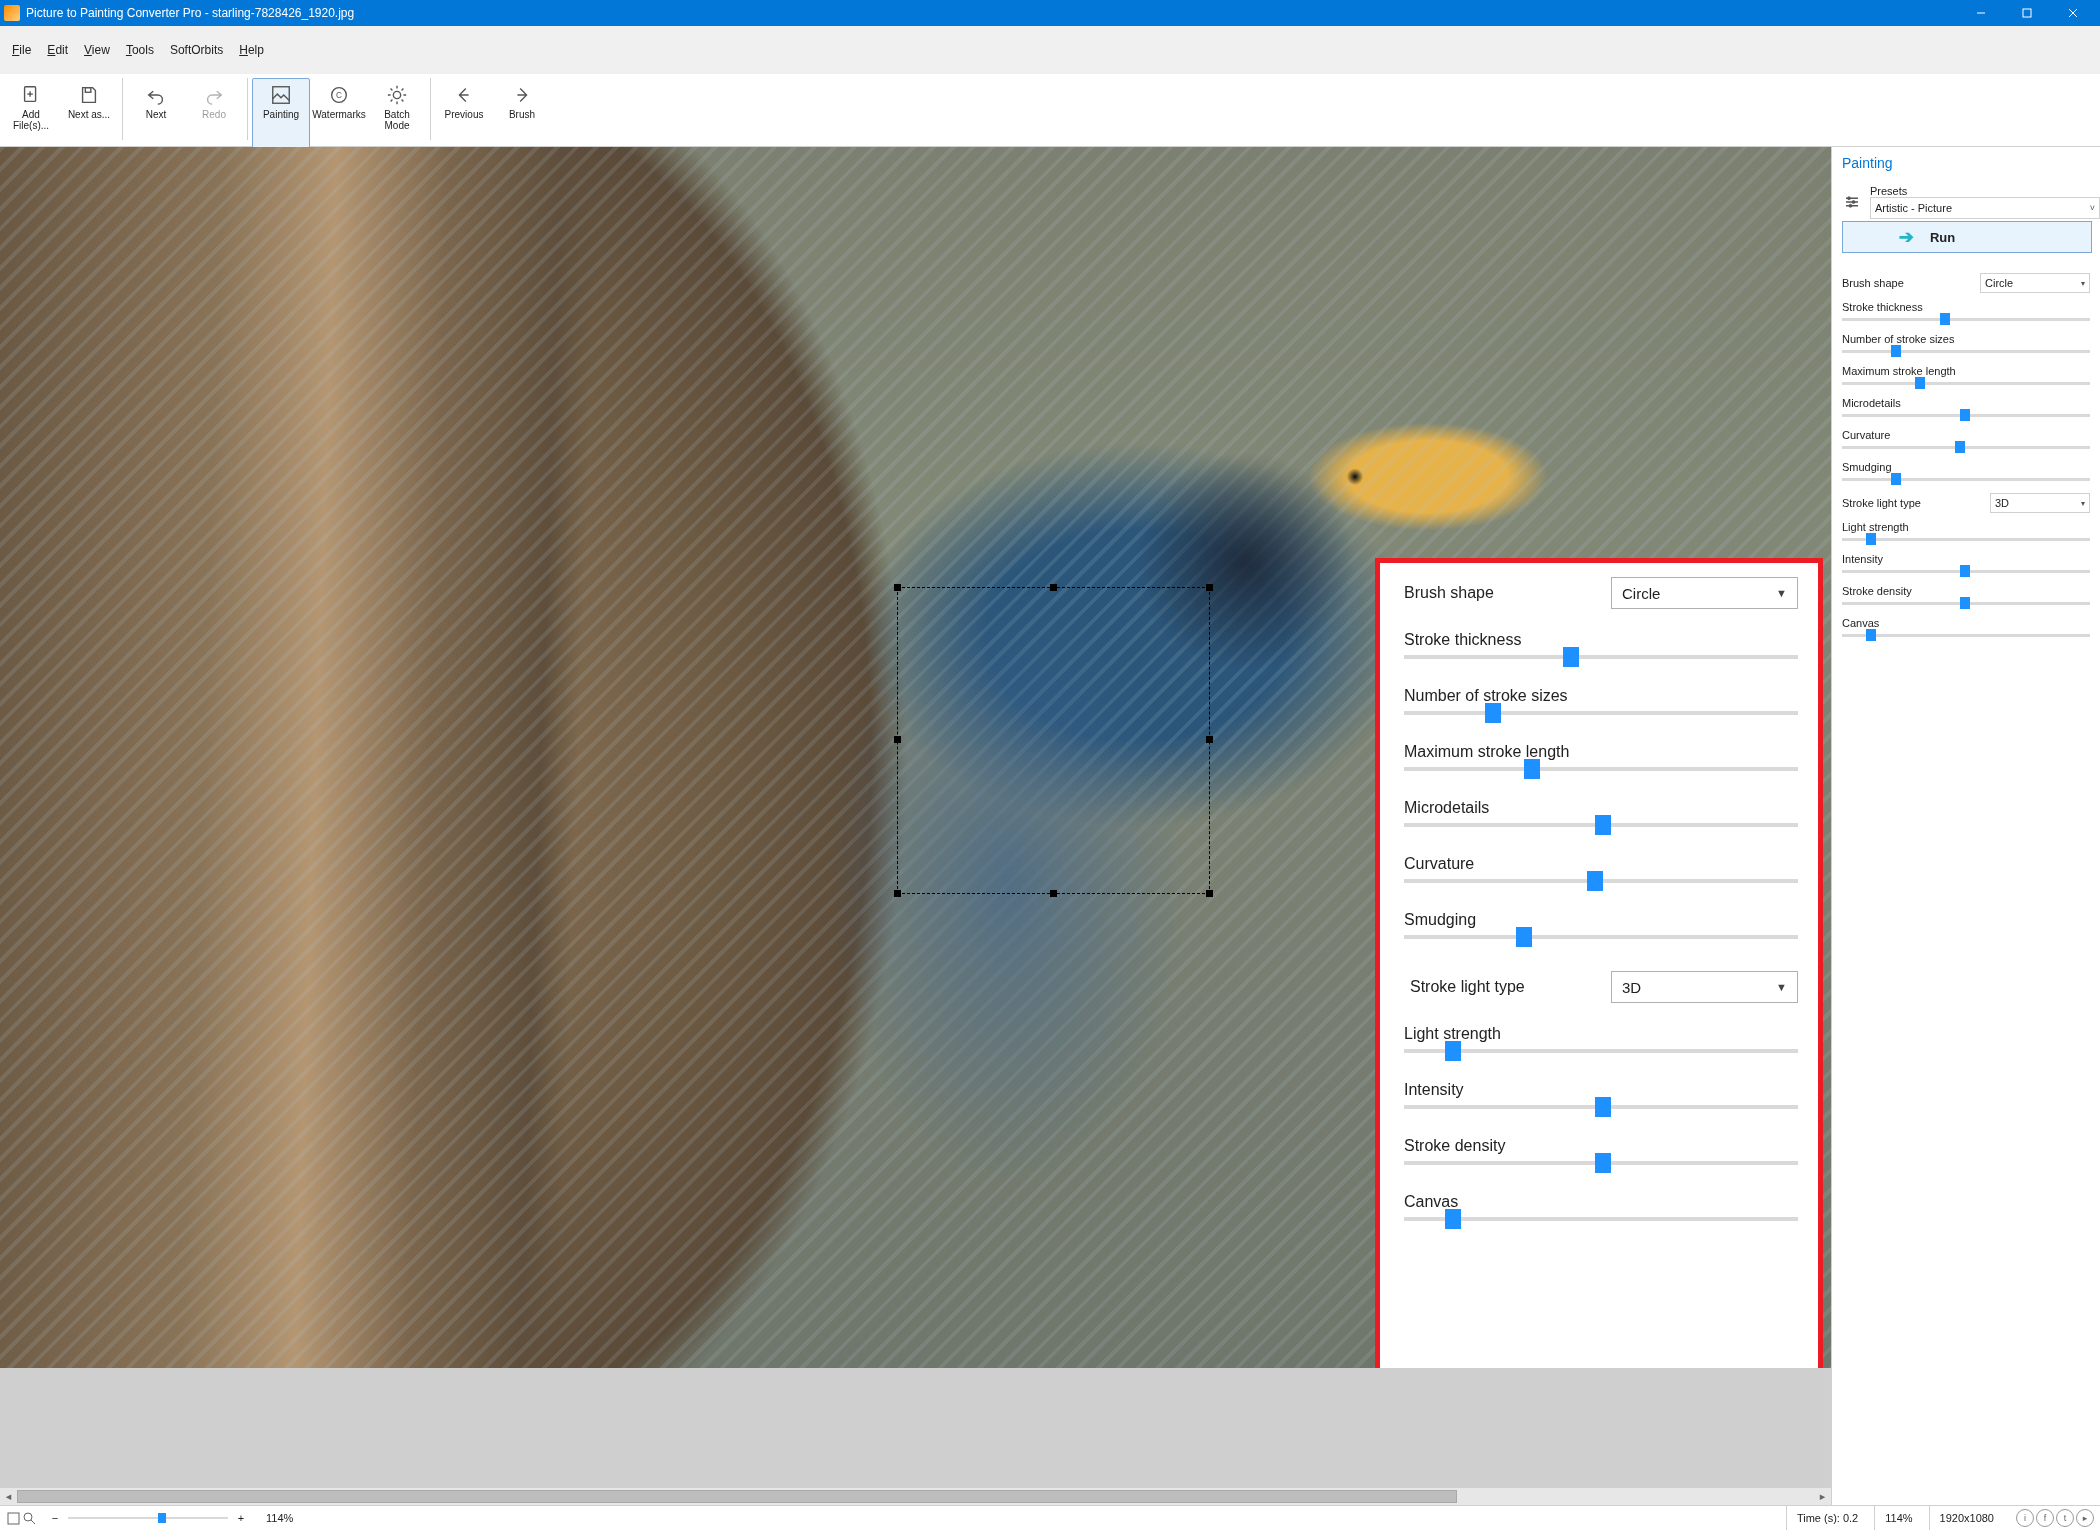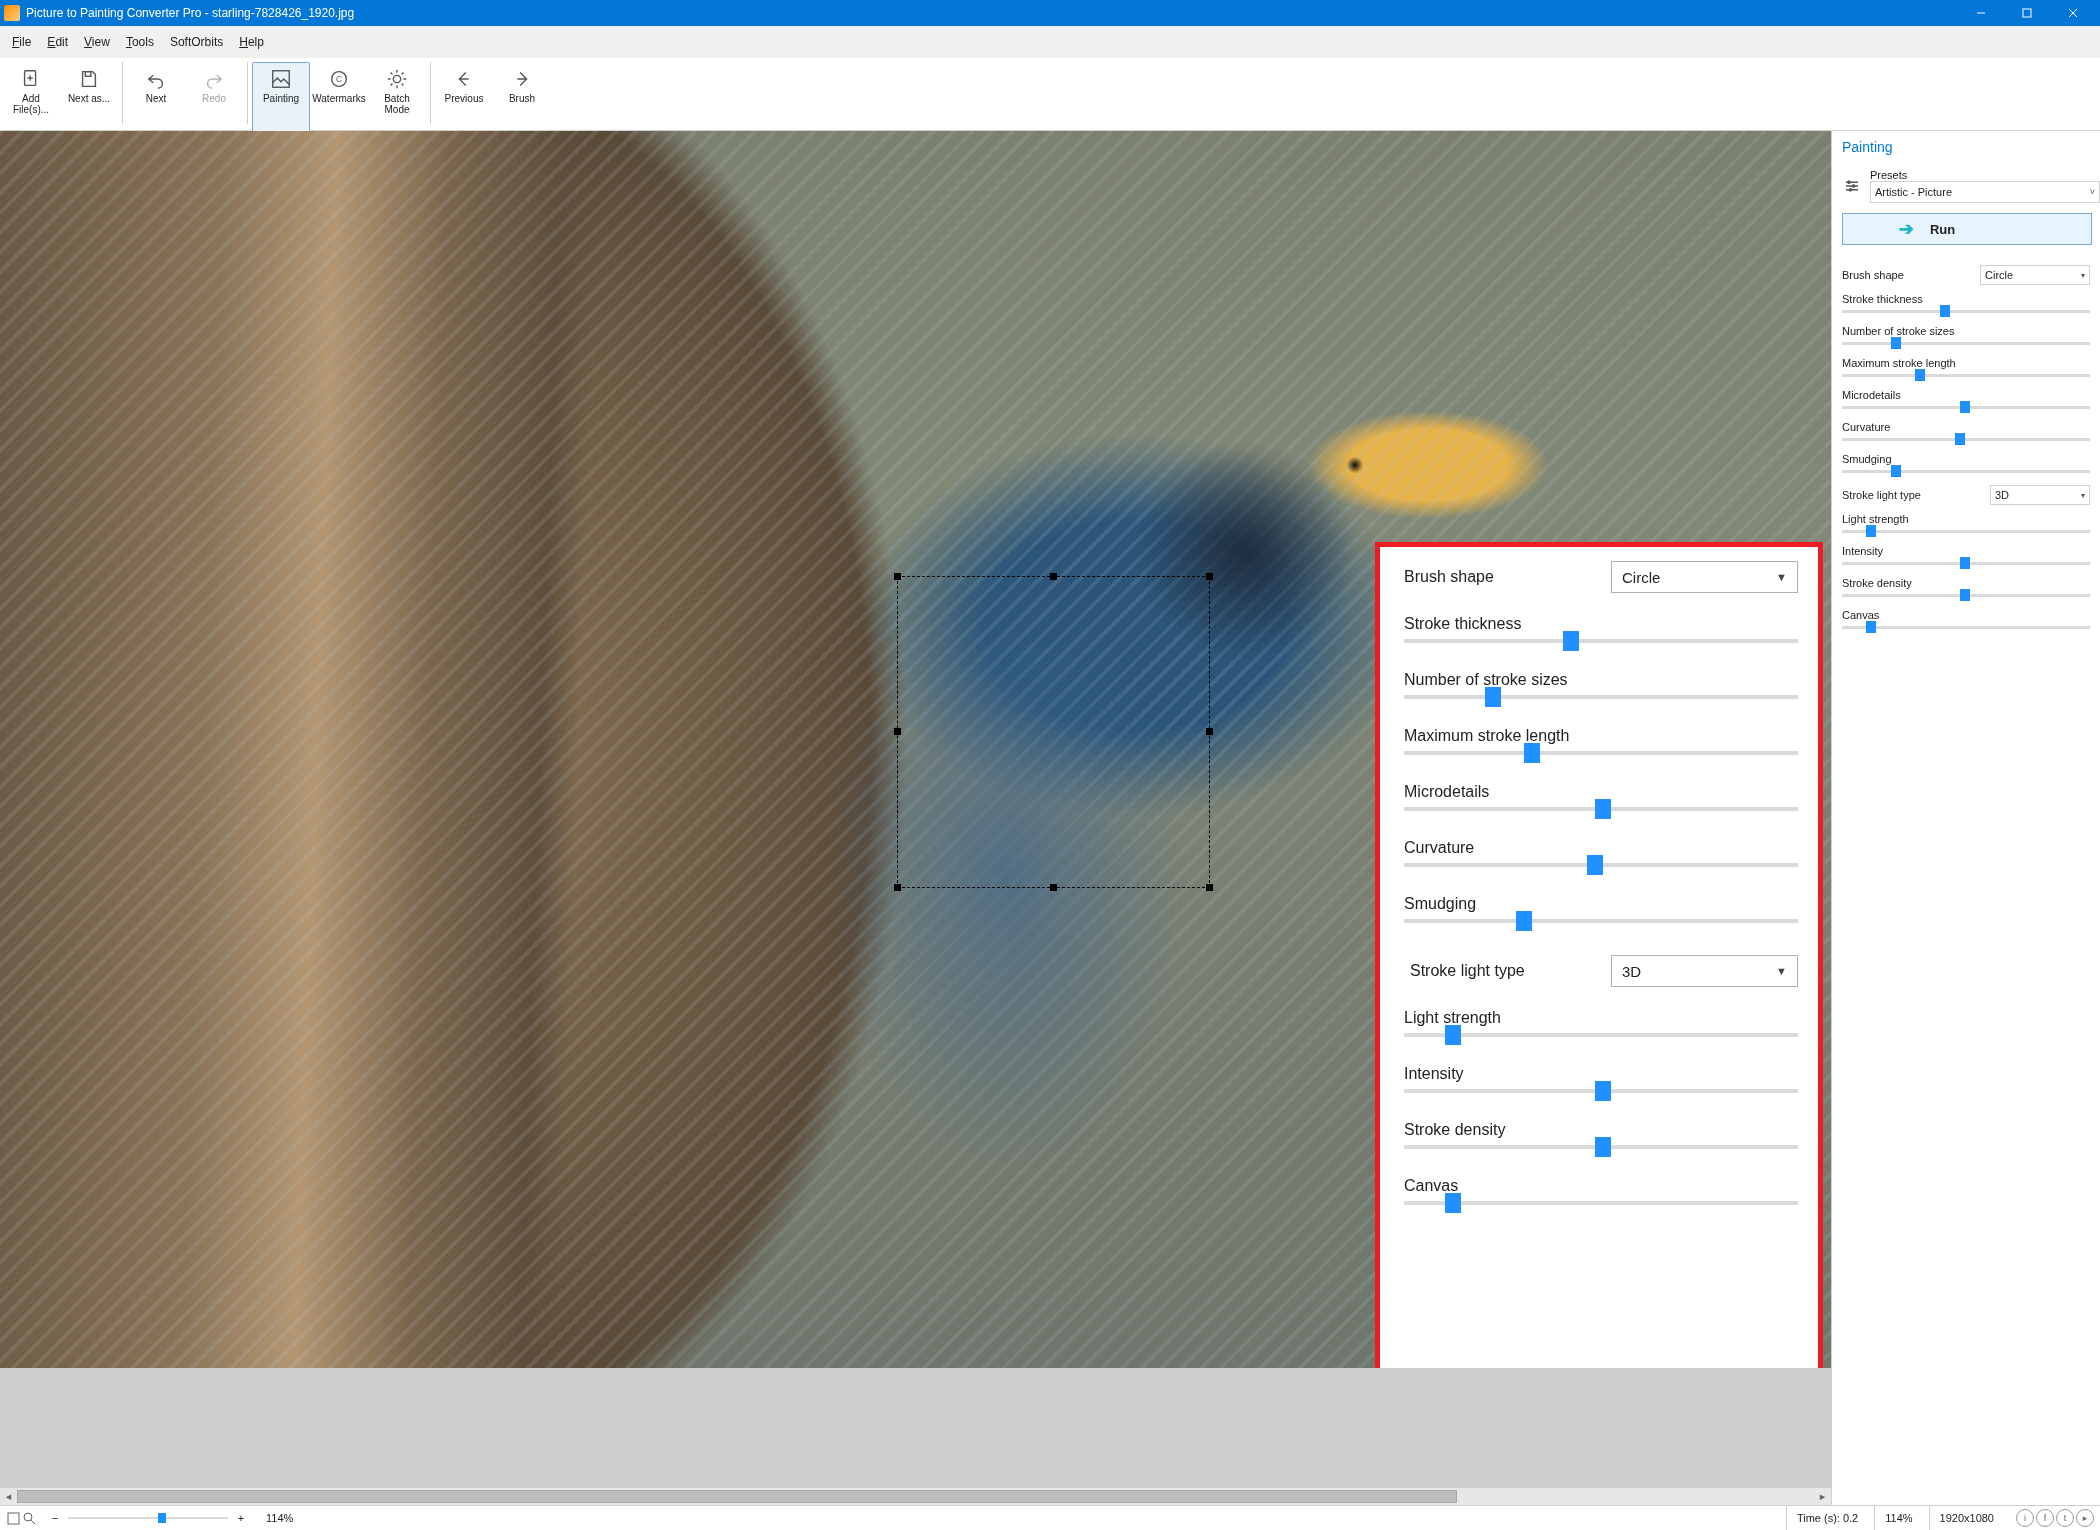--- a/index.html
+++ b/index.html
@@ -22,21 +22,21 @@
 
   
   .titlebar{height:26px;background:var(--titlebar-bg);color:var(--titlebar-fg);display:flex;align-items:center;padding:0 4px;}
   .titlebar .app-icon{width:16px;height:16px;background:linear-gradient(135deg,#ff8c00,#ffd080);border-radius:2px;margin-right:6px;}
   .titlebar .title-text{font-size:12px;}
   .titlebar .spacer{flex:1;}
   .win-btn{width:46px;height:26px;display:flex;align-items:center;justify-content:center;color:#fff;}
   .win-btn svg{width:10px;height:10px;}
 
   
-  .menubar{height:24px;background:var(--menu-bg);display:flex;align-items:center;padding:4px 4px;}
+  .menubar{height:24px;background:var(--menu-bg);display:flex;align-items:center;padding:12px 4px;}
   .menubar .menu-item{padding:2px 8px;font-size:12px;}
   .menubar .menu-item .ul{text-decoration:underline;}
 
   
   .toolbar{height:72px;background:var(--toolbar-bg);display:flex;align-items:flex-start;border-bottom:1px solid var(--border);}
   .toolbar-group{display:flex;padding:4px 2px;}
   .toolbar-sep{width:1px;background:var(--border);margin:4px 2px;height:62px;}
   .tool-btn{display:flex;flex-direction:column;align-items:center;justify-content:flex-start;width:52px;height:62px;padding:4px 2px;border:1px solid transparent;border-radius:2px;}
   .tool-btn.selected{border:1px solid #7da7d9;background:#e8f2fb;}
   .tool-btn .tic{width:24px;height:24px;display:flex;align-items:center;justify-content:center;}
@@ -81,21 +81,21 @@
 
   
   .hscroll{height:17px;background:var(--canvas-scroll);display:flex;align-items:center;}
   .hscroll .arrow{width:17px;height:17px;display:flex;align-items:center;justify-content:center;color:#666;}
   .hscroll .track{flex:1;height:17px;position:relative;}
   .hscroll .thumb{position:absolute;left:0;width:80%;top:2px;height:11px;background:#bdbdbd;border:1px solid #a8a8a8;}
 
   
   .side-panel{width:248px;background:#fff;border-left:1px solid var(--border);padding:8px 10px 0 10px;font-size:11px;}
   .panel-title{color:#0277d8;font-size:14px;margin-bottom:14px;}
-  .preset-row{display:flex;align-items:center;gap:8px;margin-bottom:10px;}
+  .preset-row{display:flex;align-items:center;gap:8px;margin-bottom:2px;}
   .preset-row .gearcol{width:20px;display:flex;align-items:center;justify-content:center;}
   .preset-row .gearcol svg{width:18px;height:18px;stroke:#555;fill:none;}
   .preset-row .pcol{flex:1;}
   .preset-label{font-size:11px;}
   .preset-select{width:100%;height:20px;border:1px solid var(--border);background:#fff;font-size:11px;padding:0 4px;display:flex;align-items:center;justify-content:space-between;}
   .preset-select .chev{font-size:9px;color:#555;}
 
   .run-btn{width:100%;height:30px;background:#e8f4fd;border:1px solid #7da7d9;display:flex;align-items:center;justify-content:center;gap:16px;font-weight:bold;font-size:13px;margin-bottom:20px;}
   .run-btn .arrowic{color:#1fb6c7;font-size:18px;margin-left:-80px;}
 

